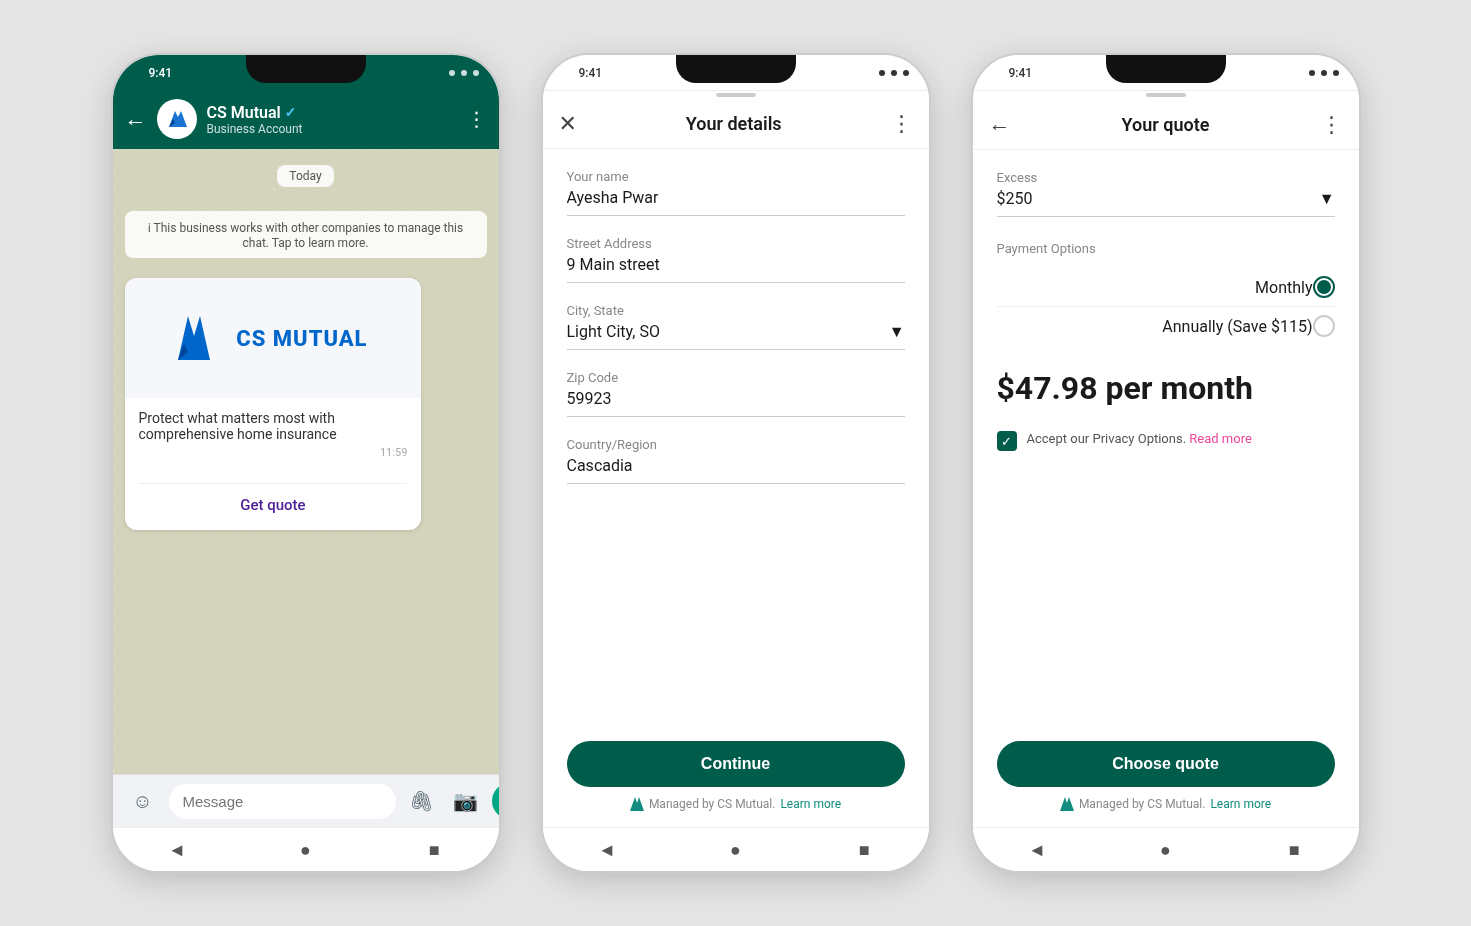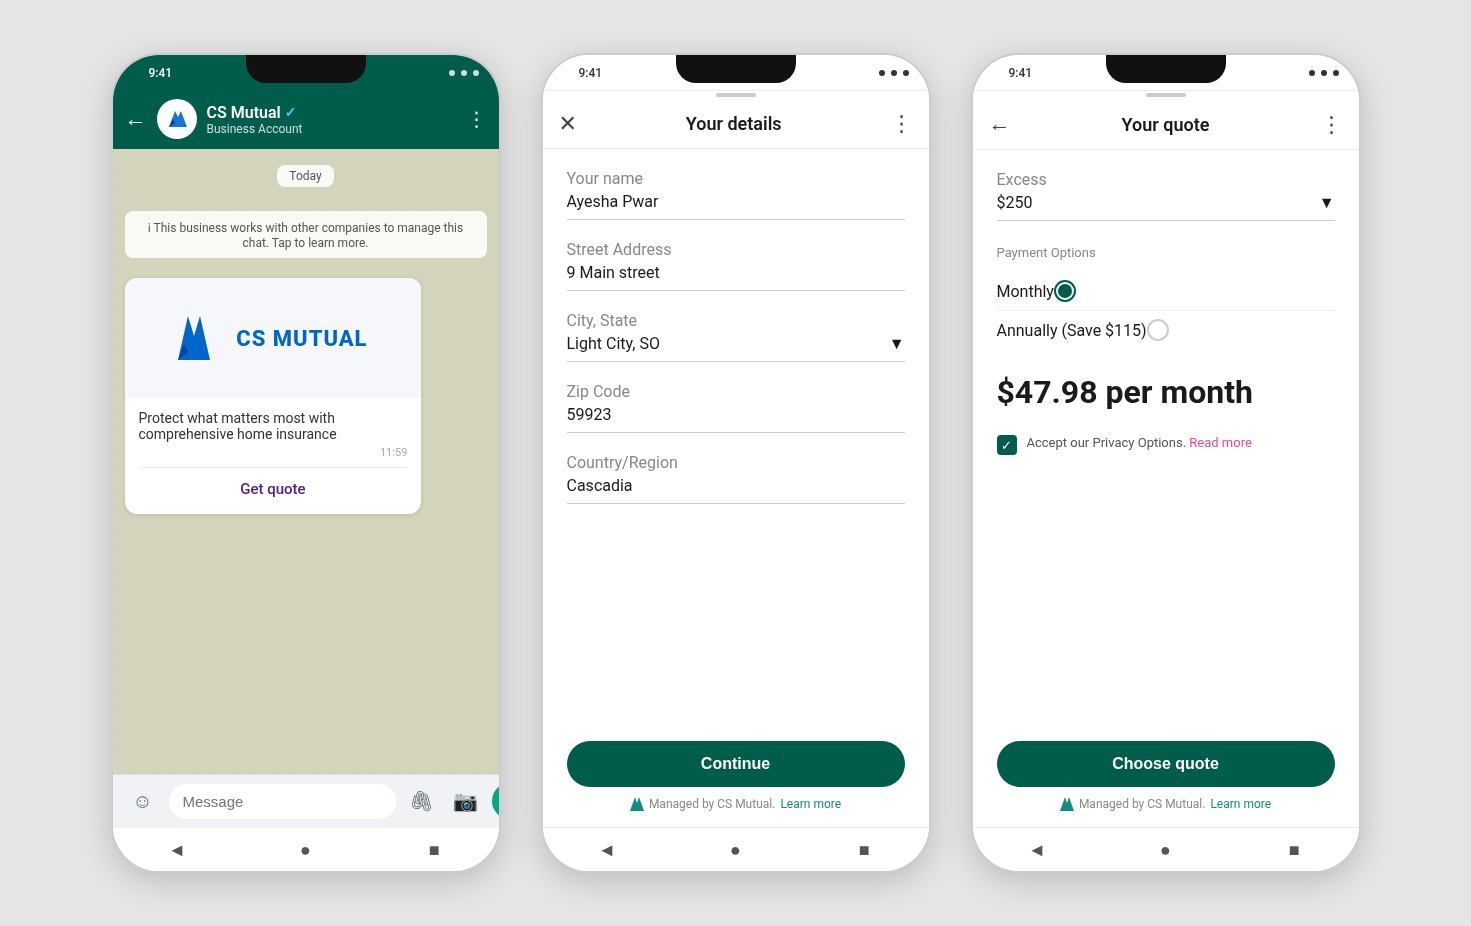--- a/index.html
+++ b/index.html
@@ -176,21 +176,21 @@
     .brand-card-text {
       font-size: 14px;
       color: #333;
       margin-bottom: 4px;
     }
 
     .brand-card-time {
       font-size: 11px;
       color: #aaa;
       text-align: right;
-      margin-bottom: 8px;
+      margin-bottom: 24px;
     }
 
     .brand-card-divider {
       border: none;
       border-top: 1px solid #eee;
       margin: 0 0 8px;
     }
 
     .brand-card-btn {
       color: #4c1d95;
@@ -294,21 +294,21 @@
       gap: 20px;
     }
 
     .form-field {
       display: flex;
       flex-direction: column;
       gap: 4px;
     }
 
     .form-label {
-      font-size: 16px;
+      font-size: 13px;
       color: #888;
     }
 
     .form-value {
       font-size: 16px;
       color: #1a1a1a;
       padding-bottom: 8px;
       border-bottom: 1px solid #ccc;
     }
 
@@ -371,21 +371,21 @@
 
     .payment-options-label {
       font-size: 13px;
       color: #888;
       margin-bottom: 12px;
     }
 
     .payment-option {
       display: flex;
       align-items: center;
-      justify-content: flex-start;
+      justify-content: flex-end;
       padding: 8px 0;
     }
 
     .payment-option-label {
       font-size: 16px;
       color: #1a1a1a;
     }
 
     .radio-circle {
       width: 22px; height: 22px;

